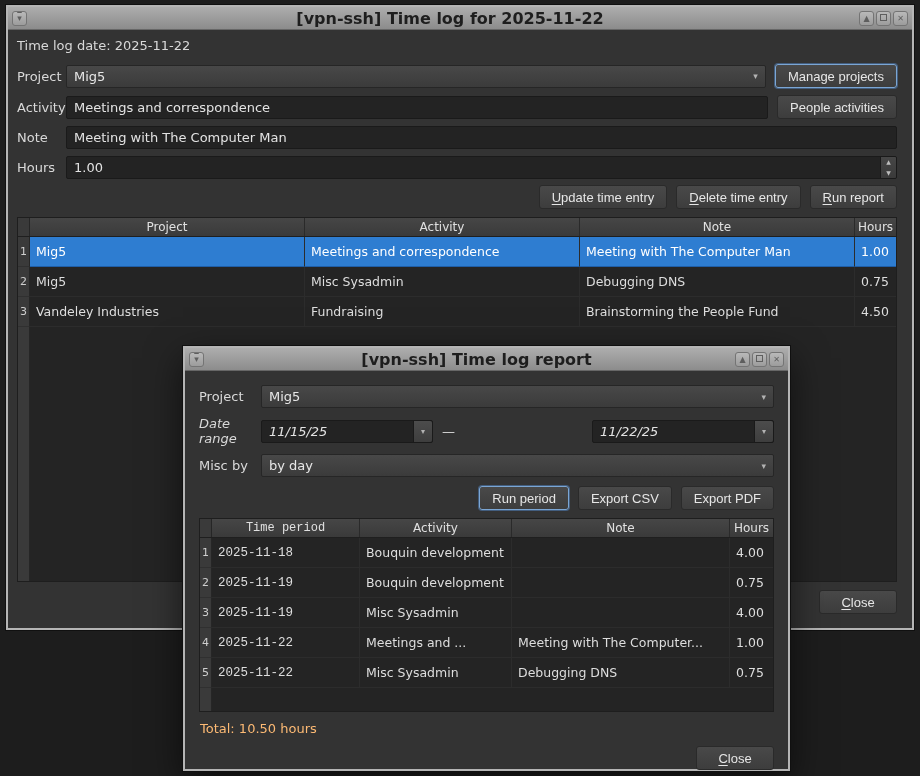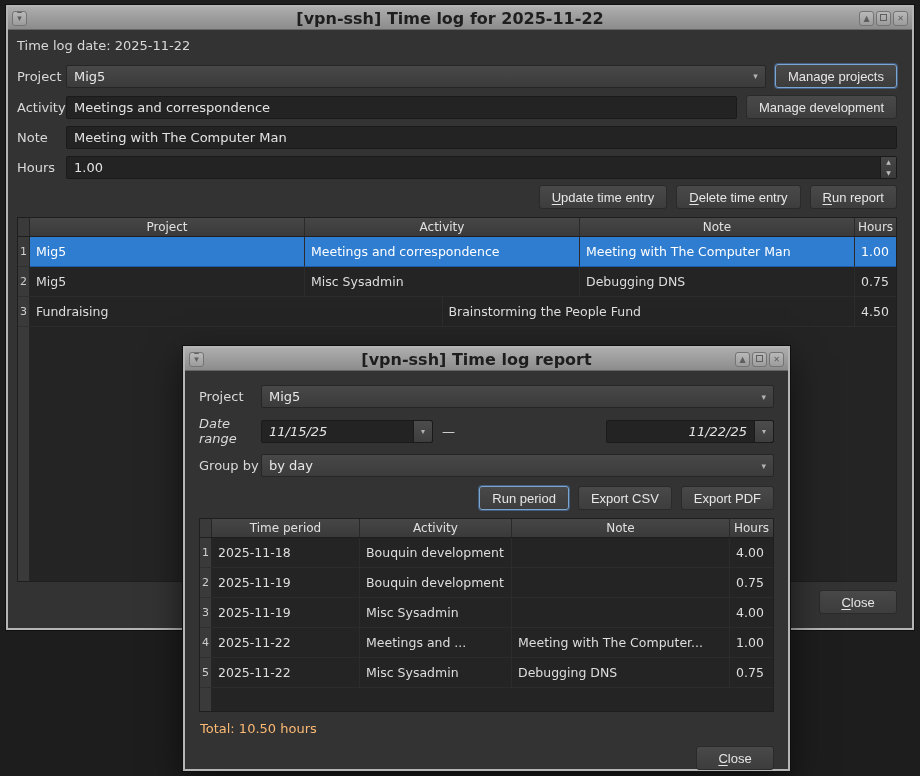--- a/index.html
+++ b/index.html
@@ -164,21 +164,21 @@
     border-right:1px solid #262626;
     border-bottom:1px solid #303030;
   }
   .trow.selected .td:not(.gut) { background:#2e7dd1; color:#ffffff; border-bottom-color:#1e5ea8; }
   .tfill { flex:1 1 auto; display:flex; }
   .gutfill { flex:0 0 12px; background:#3a3a3a; border-right:1px solid #262626; }
 
   .c-flex { flex:1 1 0; }
   .c-hours { flex:0 0 41px; }
 
-  .d-tp { flex:0 0 148px; }
+  .d-tp { flex:0 0 148px;font-family:Liberation Mono, monospace; }
   .d-act { flex:0 0 152px; }
   .d-note { flex:1 1 0; }
   .d-hours { flex:0 0 43px; }
 
   .closerow { display:flex; justify-content:flex-end; margin-top:8px; flex:0 0 auto; }
   .totalrow { margin:9px 0 8px 1px; color:#fdba74; flex:0 0 auto; }
 
   
   #main-window { left:6px; top:5px; width:908px; height:625px; }
   #report-dialog { left:183px; top:346px; width:607px; height:425px; box-shadow:0 0 0 1px #101010, 0 12px 34px rgba(0,0,0,.6); }
@@ -212,21 +212,21 @@
         <span class="combo-arrow">▾</span>
       </div>
       <button class="btn focused" style="margin-left:9px;">Manage projects</button>
     </div>
 
     <div class="frow">
       <span class="flabel">Activity</span>
       <div class="entry">
         <span>Meetings and correspondence</span>
       </div>
-      <button class="btn" style="margin-left:9px;">Manage development</button>
+      <button class="btn" style="margin-left:9px;">People activities</button>
     </div>
 
     <div class="frow">
       <span class="flabel">Note</span>
       <div class="entry">
         <span>Meeting with The Computer Man</span>
       </div>
     </div>
 
     <div class="frow" style="margin-bottom:6px;">
@@ -272,20 +272,21 @@
       </div>
       <div class="trow">
         <div class="td gut">2</div>
         <div class="td c-flex">Mig5</div>
         <div class="td c-flex">Misc Sysadmin</div>
         <div class="td c-flex">Debugging DNS</div>
         <div class="td c-hours">0.75</div>
       </div>
       <div class="trow">
         <div class="td gut">3</div>
+        <div class="td c-flex">Vandeley Industries</div>
         <div class="td c-flex">Fundraising</div>
         <div class="td c-flex">Brainstorming the People Fund</div>
         <div class="td c-hours">4.50</div>
       </div>
       <div class="tfill">
           <div class="gutfill"></div>
         </div>
     </div>
 
     <div class="closerow">
@@ -317,28 +318,28 @@
       </div>
     </div>
 
     <div class="frow" style="margin-bottom:8px;font-style:italic;">
       <span class="flabel-wide">Date range</span>
       <div class="datewidget" style="width:172px;">
         <span class="dval">11/15/25</span>
         <span class="date-btn">▾</span>
       </div>
       <span class="dash">—</span>
-      <div class="datewidget" style="width:168px;margin-left:auto;text-align:right;">
+      <div class="datewidget" style="width:182px;margin-left:auto;">
         <span class="dval">11/22/25</span>
         <span class="date-btn">▾</span>
       </div>
     </div>
 
     <div class="frow" style="margin-bottom:9px;">
-      <span class="flabel-wide">Group by</span>
+      <span class="flabel-wide">Misc by</span>
       <div class="combo">
         <span>by day</span>
         <span class="combo-arrow">▾</span>
       </div>
     </div>
 
     <div class="btnrow">
       <button class="btn focused">Run period</button>
       <button class="btn">Export CSV</button>
       <button class="btn">Export PDF</button>

